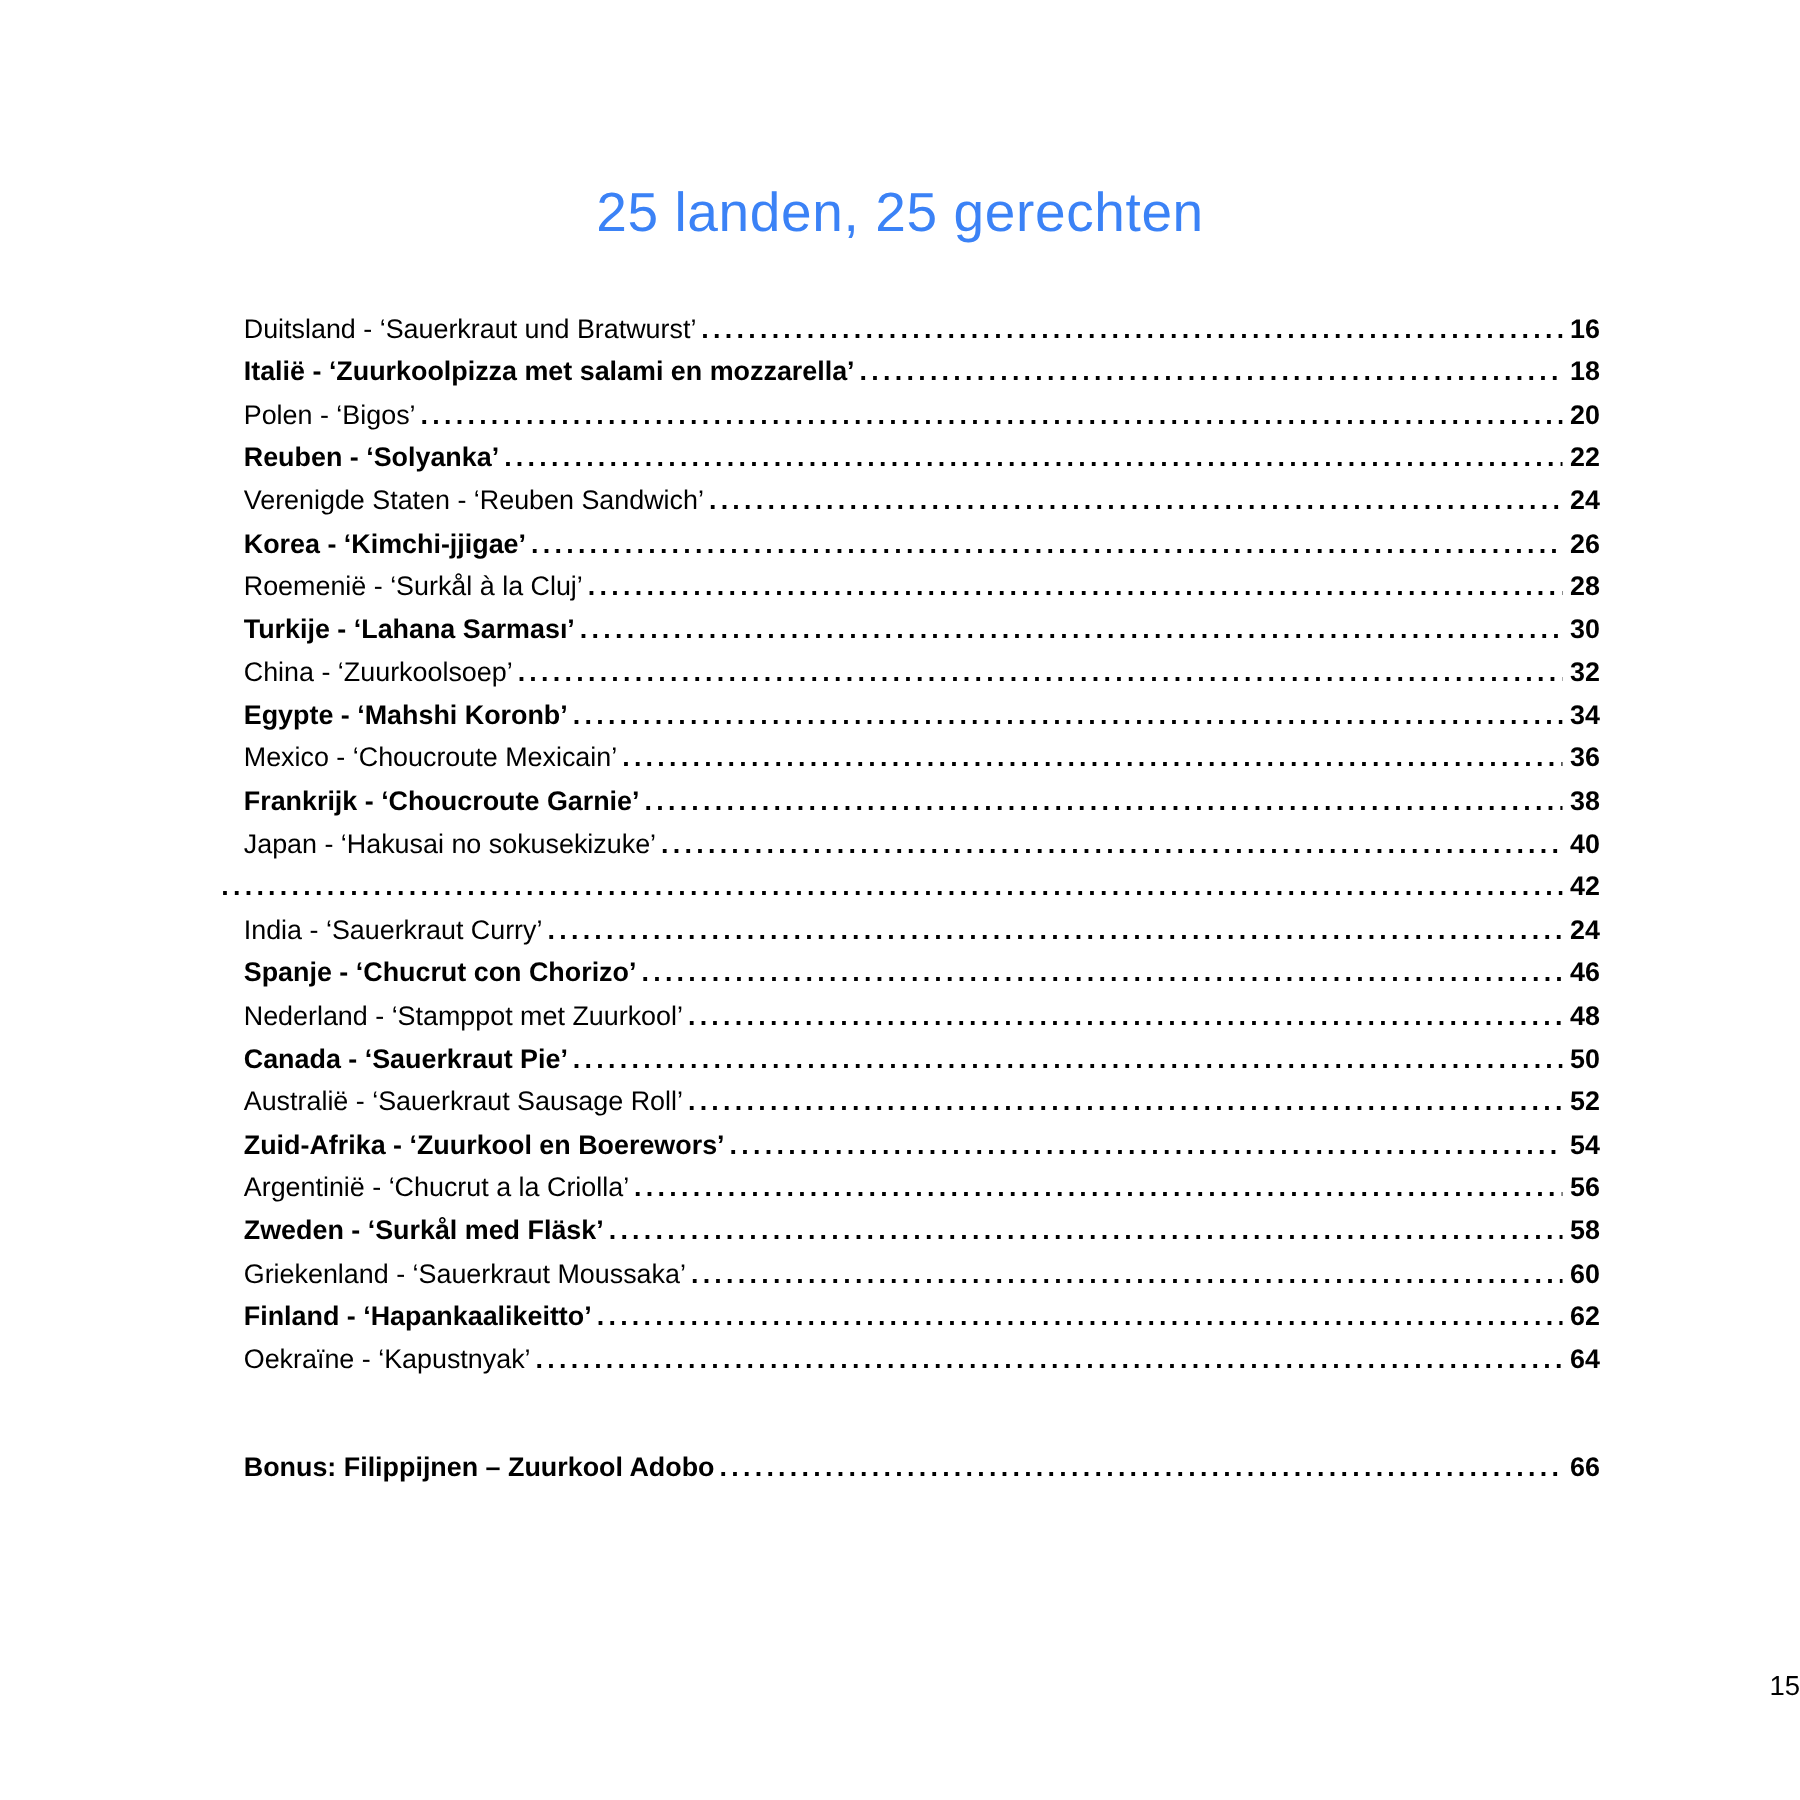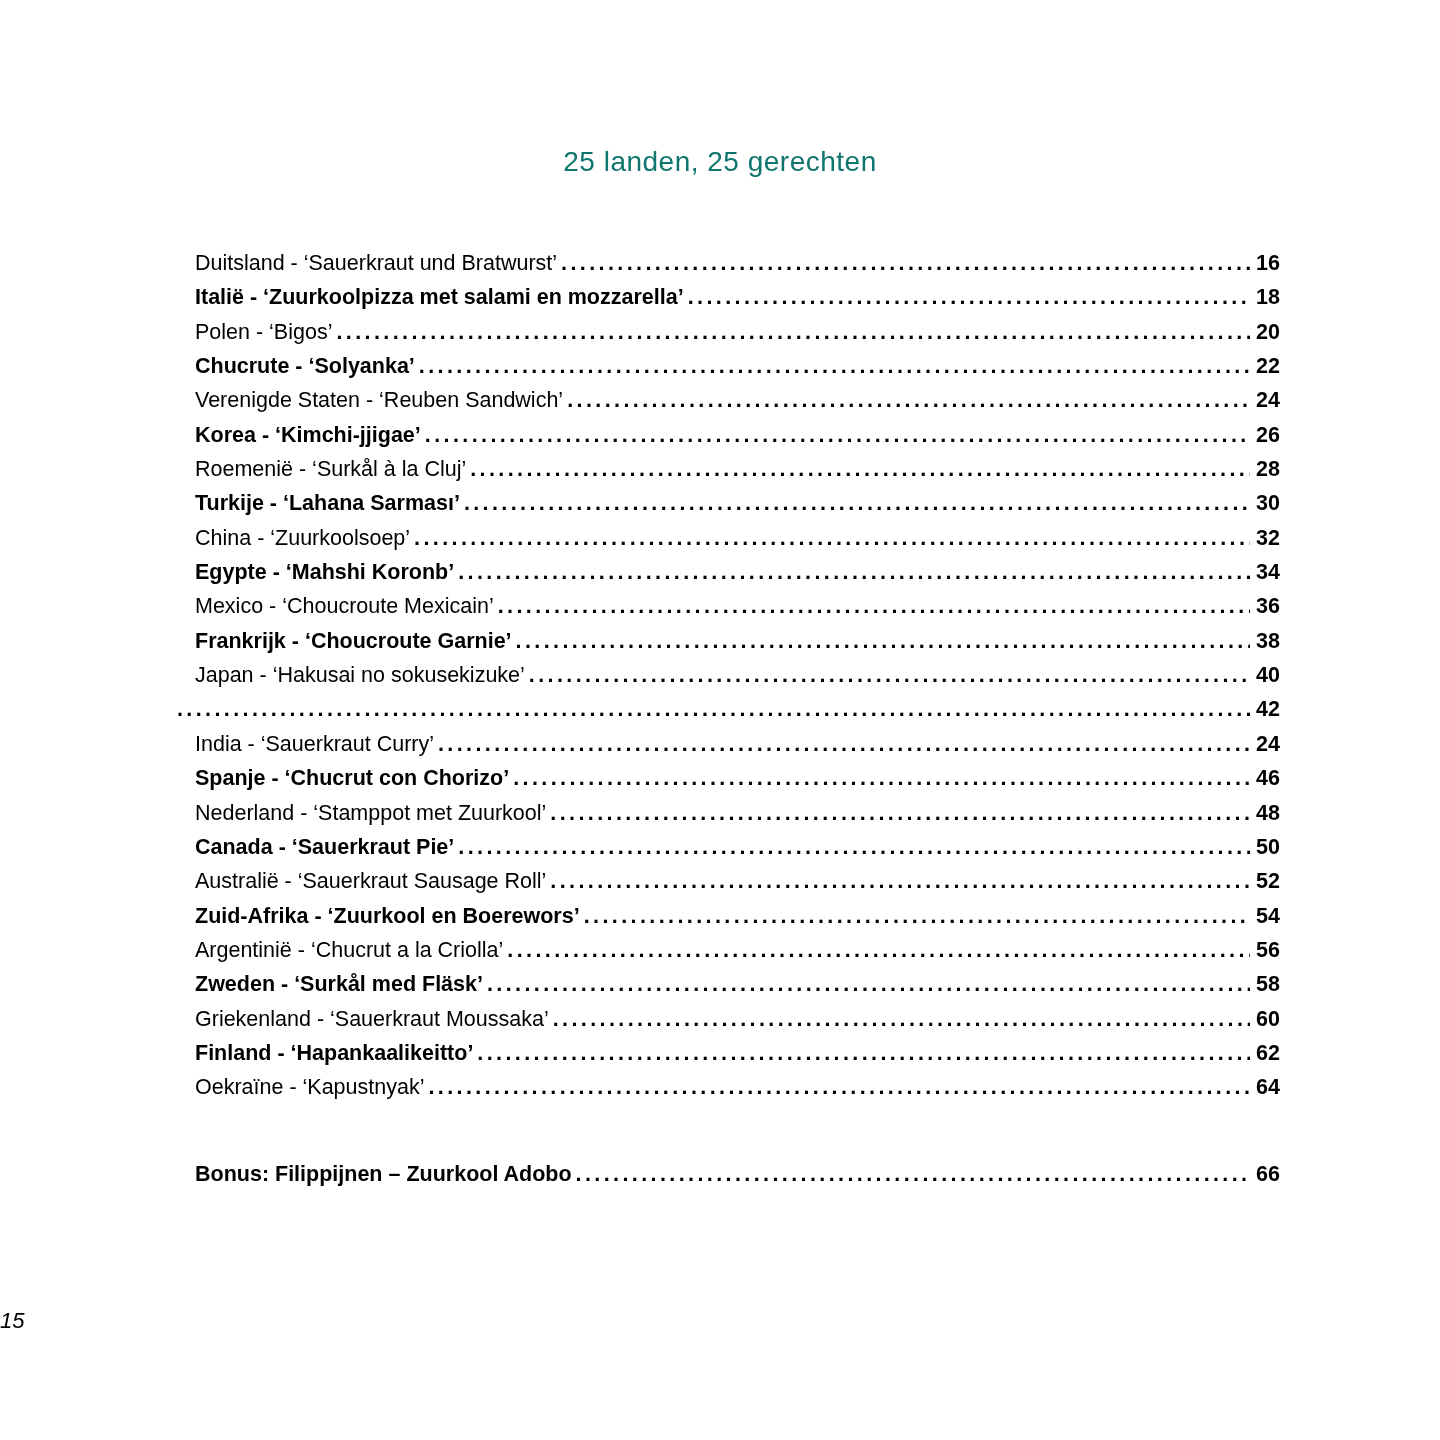--- a/index.html
+++ b/index.html
@@ -15,24 +15,24 @@
     color: #000000;
     font-family: "Liberation Sans", sans-serif;
     overflow: hidden;
   }
   .doc-title {
     position: absolute;
     top: 146px;
     left: 0;
     width: 100%;
     text-align: center;
-    font-size: 28px;
+    font-size: 44px;
     font-weight: 400;
     letter-spacing: 0.5px;
-    color: #0f766e;
+    color: #3b82f6;
   }
   .toc {
     position: absolute;
     top: 246px;
     left: 173px;
     width: 1117px;
   }
   .toc-row {
     display: flex;
     align-items: baseline;
@@ -67,27 +67,26 @@
     font-size: 21.5px;
   }
   .toc-page {
     flex: 0 0 auto;
     font-weight: 700;
     min-width: 34px;
     text-align: left;
   }
   .page-footer {
     position: absolute;
-    top: 1308px;
+    top: 1336px;
     left: 0;
     width: 100%;
-    text-align: left;
+    text-align: right;
     font-size: 22px;
     font-weight: 400;
-    font-style: italic;
   }
 </style>
 </head>
 <body>
 
 <div class="page">
 
   <div class="doc-title">25 landen, 25 gerechten</div>
 
   <div class="toc">
@@ -103,21 +102,21 @@
     <span class="toc-page">18</span>
   </div>
 
   <div class="toc-row">
     <span class="toc-label">Polen - ‘Bigos’</span>
     <span class="toc-dots"></span>
     <span class="toc-page">20</span>
   </div>
 
   <div class="toc-row bold">
-    <span class="toc-label">Chucrute - ‘Solyanka’</span>
+    <span class="toc-label">Reuben - ‘Solyanka’</span>
     <span class="toc-dots"></span>
     <span class="toc-page">22</span>
   </div>
 
   <div class="toc-row">
     <span class="toc-label">Verenigde Staten - ‘Reuben Sandwich’</span>
     <span class="toc-dots"></span>
     <span class="toc-page">24</span>
   </div>
 

